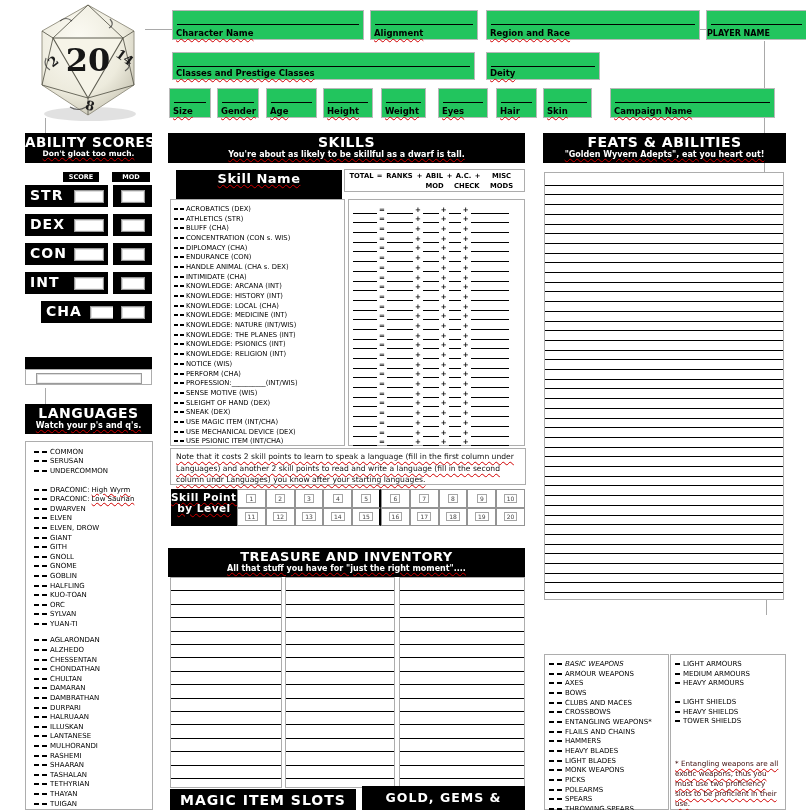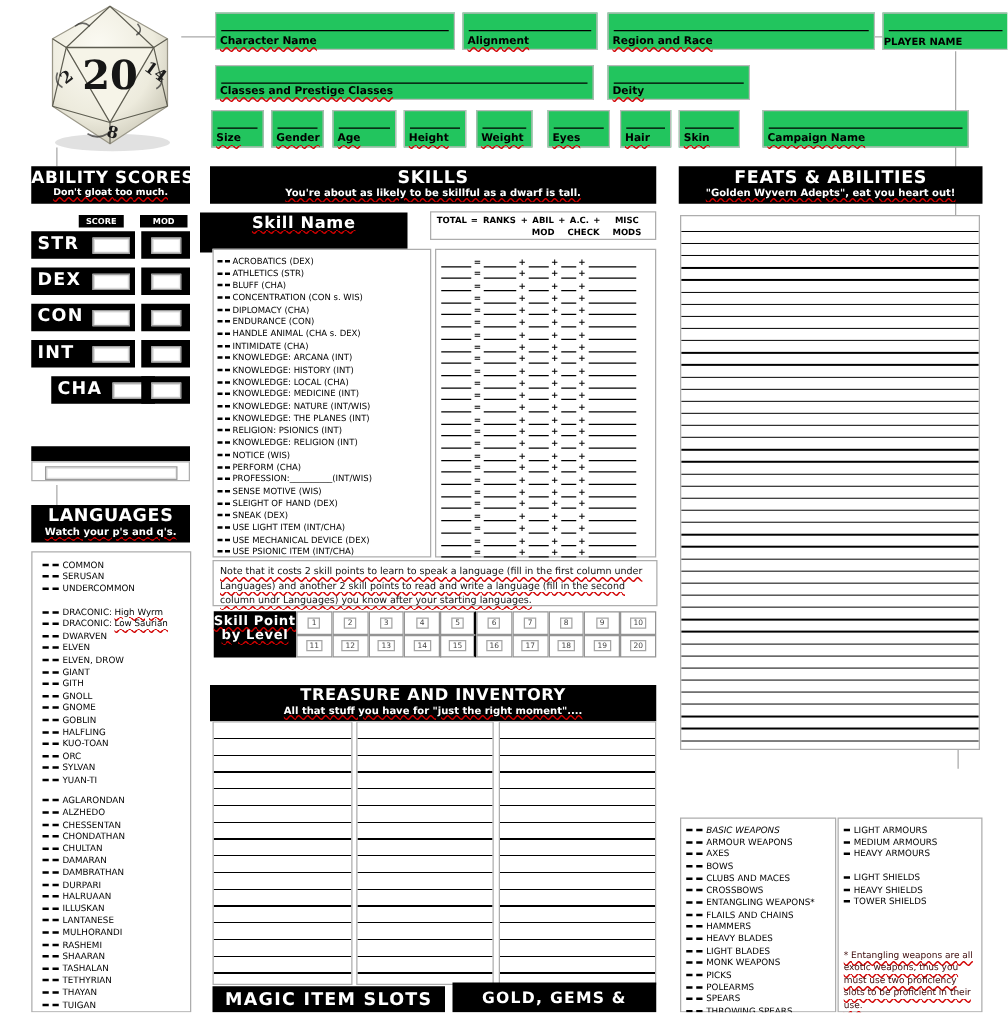--- a/index.html
+++ b/index.html
@@ -482,21 +482,21 @@
           <span class="red"></span>
         </div>
       </div>
   </div>
 
   <div class="sh" style="left:168px;top:133px;width:357px;height:30px">
     <div class="sh-t" style="font-size:14px">SKILLS</div>
     <div class="sh-s usq" style="font-size:8px">You're about as likely to be skillful as a dwarf is tall.</div>
   </div>
 
-  <div class="sh" style="left:160px;top:170px;width:166px;height:32px">
+  <div class="sh" style="left:176px;top:170px;width:166px;height:32px">
     <div class="sh-t usq" style="font-size:13px">Skill Name</div>
   </div>
   <div class="panel th-grid" style="left:344px;top:169px;width:181px;height:23px">
 
   <span class="th-cell">TOTAL</span>
       <span class="th-cell">=</span>
       <span class="th-cell">RANKS</span>
       <span class="th-cell">+</span>
       <span class="th-cell">ABIL</span>
       <span class="th-cell">+</span>
@@ -596,21 +596,21 @@
 
       <div class="sk-row">
         <span class="dash"></span>
         <span class="dash"></span>
         <span>KNOWLEDGE: THE PLANES (INT)</span>
       </div>
 
       <div class="sk-row">
         <span class="dash"></span>
         <span class="dash"></span>
-        <span>RELIGION: PSIONICS (INT)</span>
+        <span>KNOWLEDGE: PSIONICS (INT)</span>
       </div>
 
       <div class="sk-row">
         <span class="dash"></span>
         <span class="dash"></span>
         <span>KNOWLEDGE: RELIGION (INT)</span>
       </div>
 
       <div class="sk-row">
         <span class="dash"></span>
@@ -644,21 +644,21 @@
 
       <div class="sk-row">
         <span class="dash"></span>
         <span class="dash"></span>
         <span>SNEAK (DEX)</span>
       </div>
 
       <div class="sk-row">
         <span class="dash"></span>
         <span class="dash"></span>
-        <span>USE LIGHT ITEM (INT/CHA)</span>
+        <span>USE MAGIC ITEM (INT/CHA)</span>
       </div>
 
       <div class="sk-row">
         <span class="dash"></span>
         <span class="dash"></span>
         <span>USE MECHANICAL DEVICE (DEX)</span>
       </div>
 
       <div class="sk-row">
         <span class="dash"></span>

